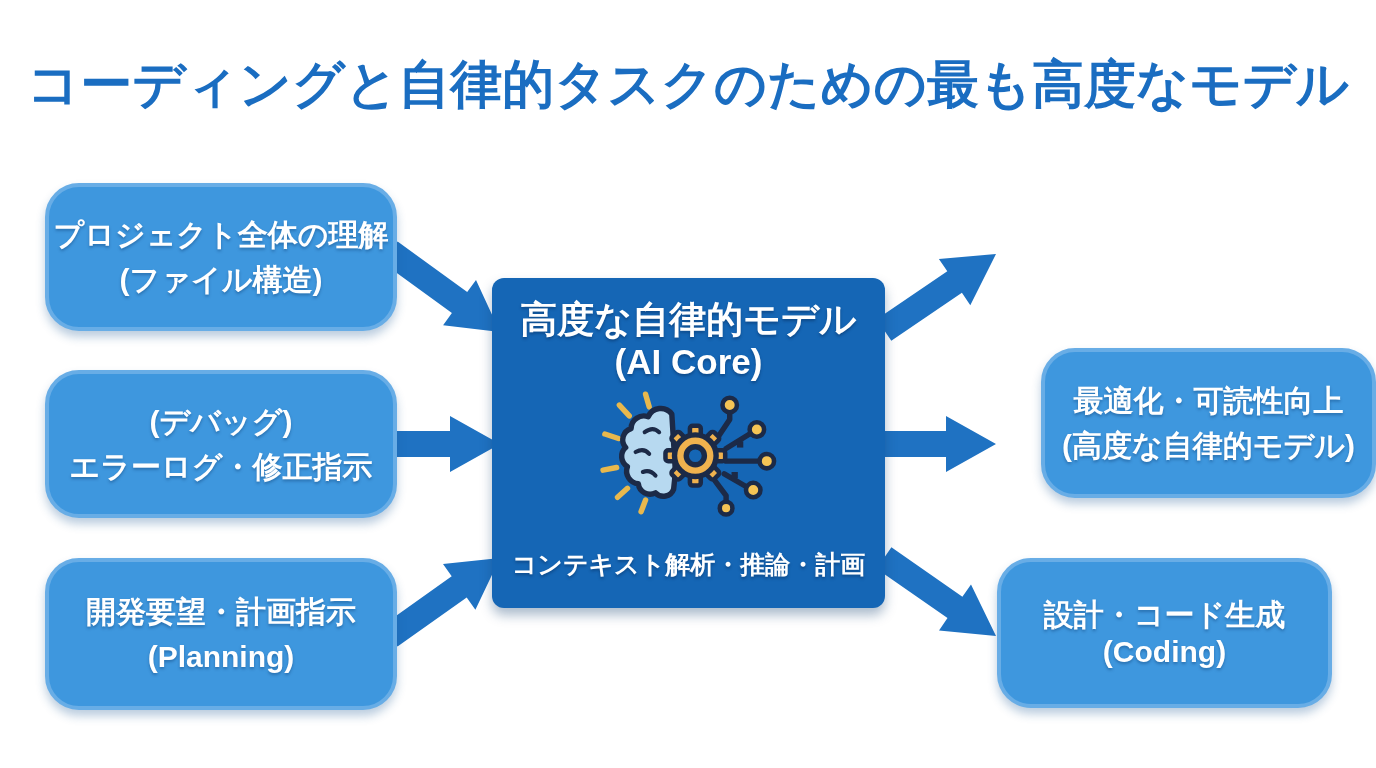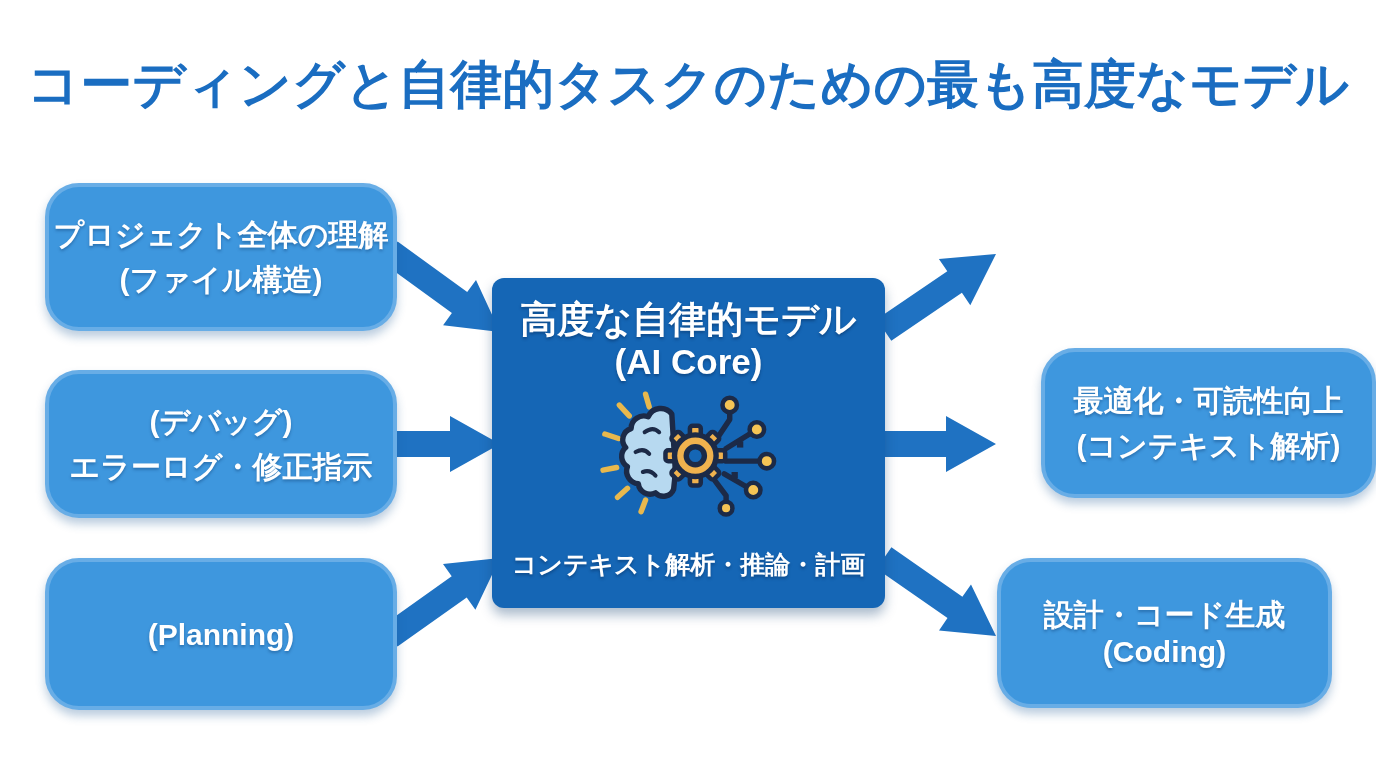--- a/index.html
+++ b/index.html
@@ -65,20 +65,21 @@
 
   <div class="box" id="box-in-1">
     <div class="l">プロジェクト全体の理解</div>
     <div class="l">(ファイル構造)</div>
   </div>
   <div class="box" id="box-in-2">
     <div class="l">(デバッグ)</div>
     <div class="l">エラーログ・修正指示</div>
   </div>
   <div class="box" id="box-in-3">
+    <div class="l">開発要望・計画指示</div>
     <div class="l">(Planning)</div>
   </div>
 
   <div id="core-box">
     <div class="core-title">高度な自律的モデル</div>
     <div class="core-sub">(AI Core)</div>
     <svg class="core-icon" viewBox="0 0 210 150" width="190" height="136">
       <g stroke="#e8b84d" stroke-width="6" stroke-linecap="round">
         <line x1="57" y1="10" x2="61" y2="24"></line>
         <line x1="28" y1="22" x2="39" y2="34"></line>
@@ -118,20 +119,20 @@
         </g>
         <circle r="23" fill="#f0b24e" stroke="#1c2a47" stroke-width="6"></circle>
         <circle r="10" fill="#1566b5" stroke="#1c2a47" stroke-width="6"></circle>
       </g>
     </svg>
     <div class="core-caption">コンテキスト解析・推論・計画</div>
   </div>
 
   <div class="box" id="box-out-2">
     <div class="l">最適化・可読性向上</div>
-    <div class="l">(コンテキスト解析)</div>
+    <div class="l">(高度な自律的モデル)</div>
   </div>
   <div class="box tight" id="box-out-3">
     <div class="l">設計・コード生成</div>
     <div class="l">(Coding)</div>
   </div>
 
 </div>
 
 </body></html>

